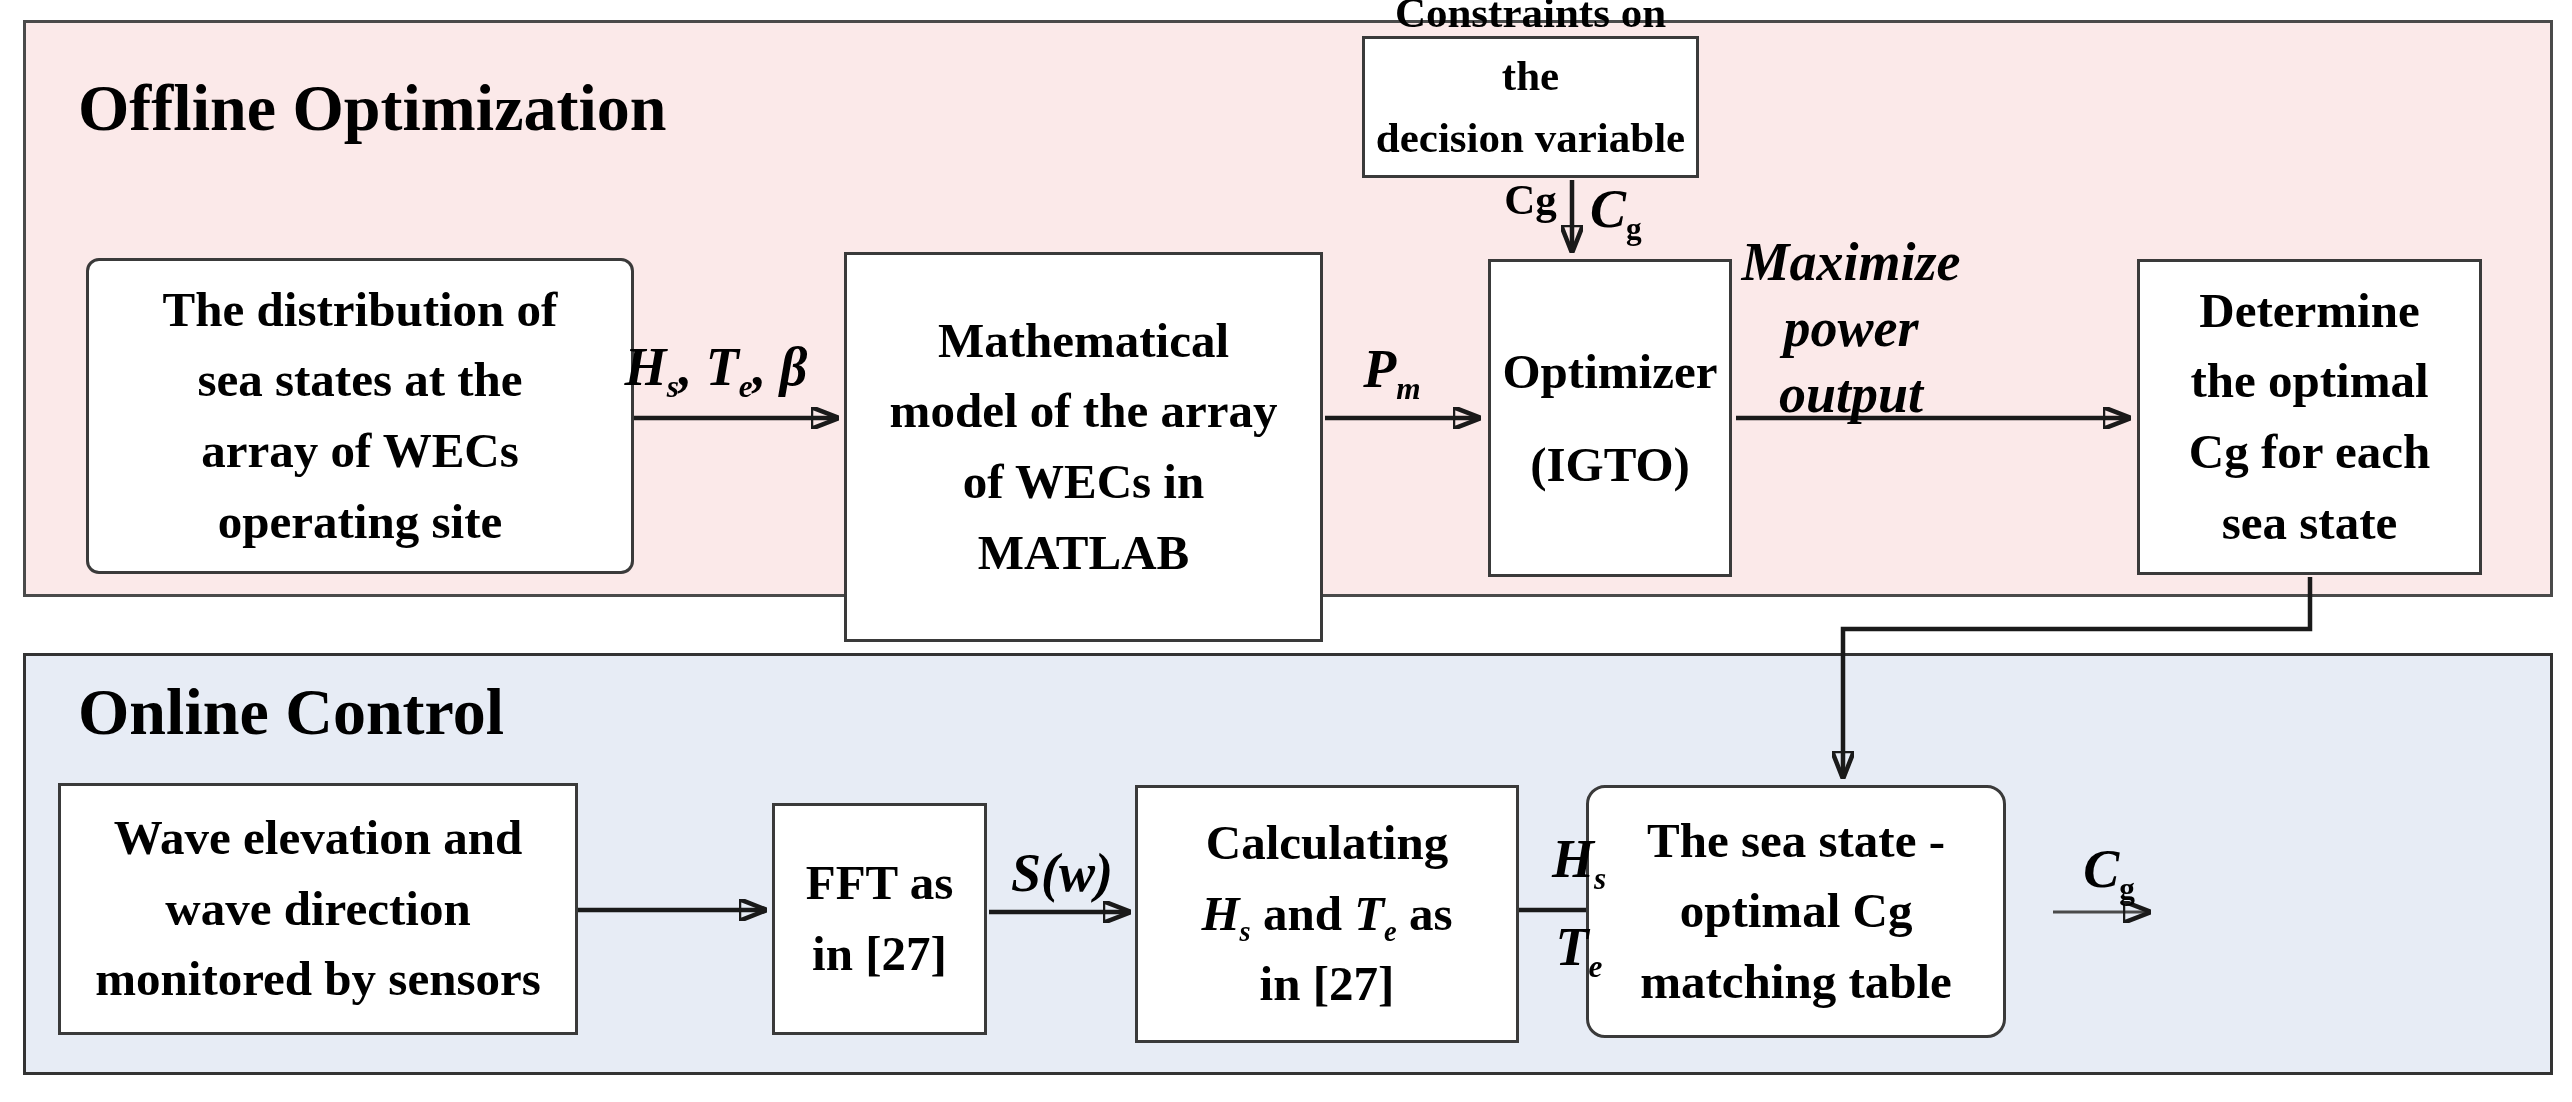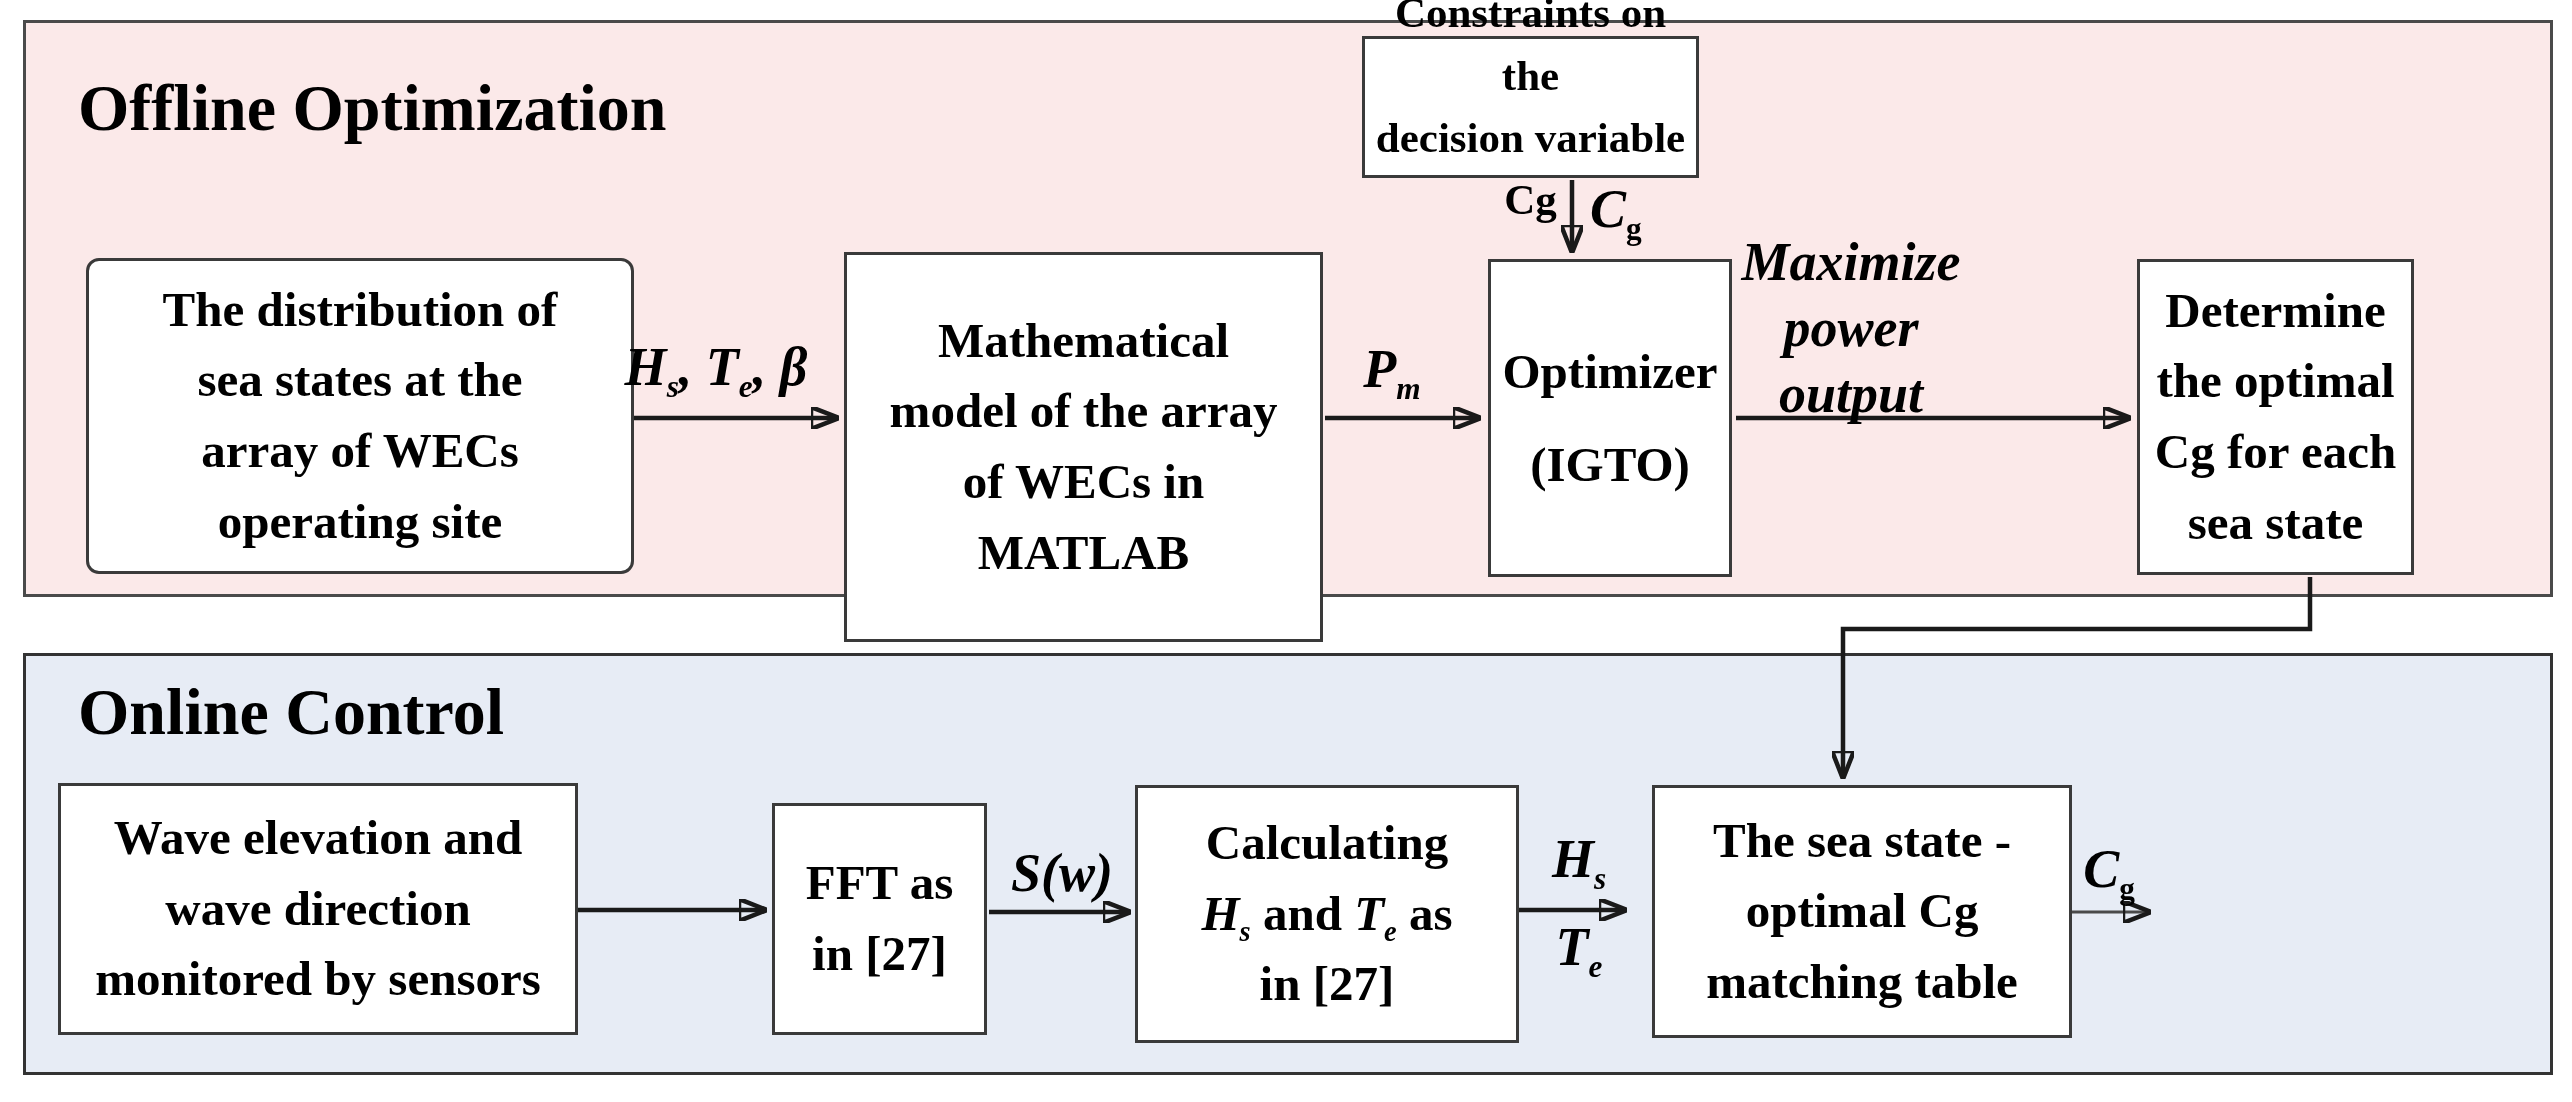--- a/index.html
+++ b/index.html
@@ -39,25 +39,25 @@
     text-align: center;
     font-weight: bold;
     font-size: 49px;
     line-height: 1.44;
     white-space: pre-line;
   }
   #box-sea-states   { left: 86px;   top: 258px; width: 548px; height: 316px; border-radius: 13px; }
   #box-constraints  { left: 1362px; top: 36px;  width: 337px; height: 142px; font-size: 43px; line-height: 1.45; }
   #box-math-model   { left: 844px;  top: 252px; width: 479px; height: 390px; }
   #box-optimizer    { left: 1488px; top: 259px; width: 244px; height: 318px; line-height: 1.9; }
-  #box-determine    { left: 2137px; top: 259px; width: 277px; height: 316px; }
+  #box-determine    { left: 2137px; top: 259px; width: 345px; height: 316px; }
   #box-wave-monitor { left: 58px;   top: 783px; width: 520px; height: 252px; }
   #box-fft          { left: 772px;  top: 803px; width: 215px; height: 232px; }
   #box-calculating  { left: 1135px; top: 785px; width: 384px; height: 258px; white-space: normal; }
-  #box-matching     { left: 1652px; top: 785px; width: 420px; height: 253px; }
+  #box-matching     { left: 1586px; top: 785px; width: 420px; height: 253px; border-radius: 19px; }
   #box-electrical   { left: 2155px; top: 785px; width: 366px; height: 253px; }
   .lab {
     position: absolute;
     font-weight: bold;
     font-style: italic;
     font-size: 54px;
     line-height: 1.15;
     text-align: center;
     white-space: pre-line;
   }

